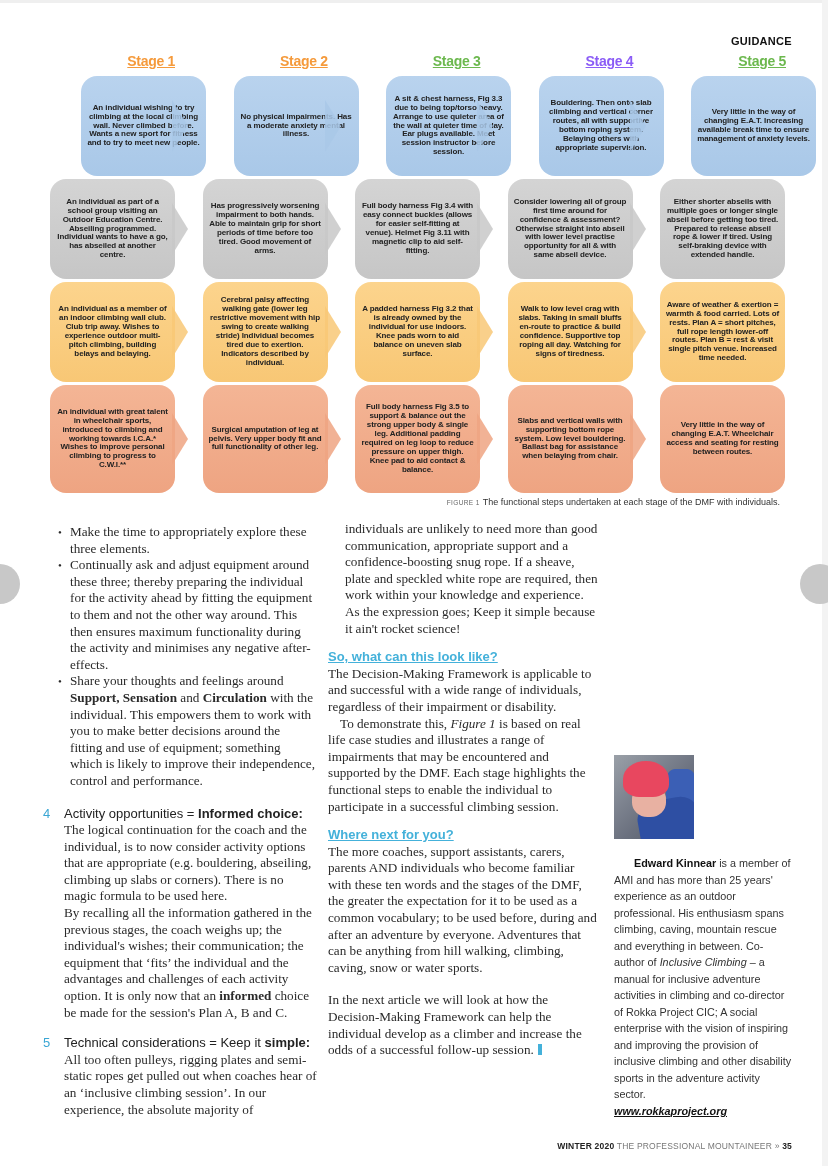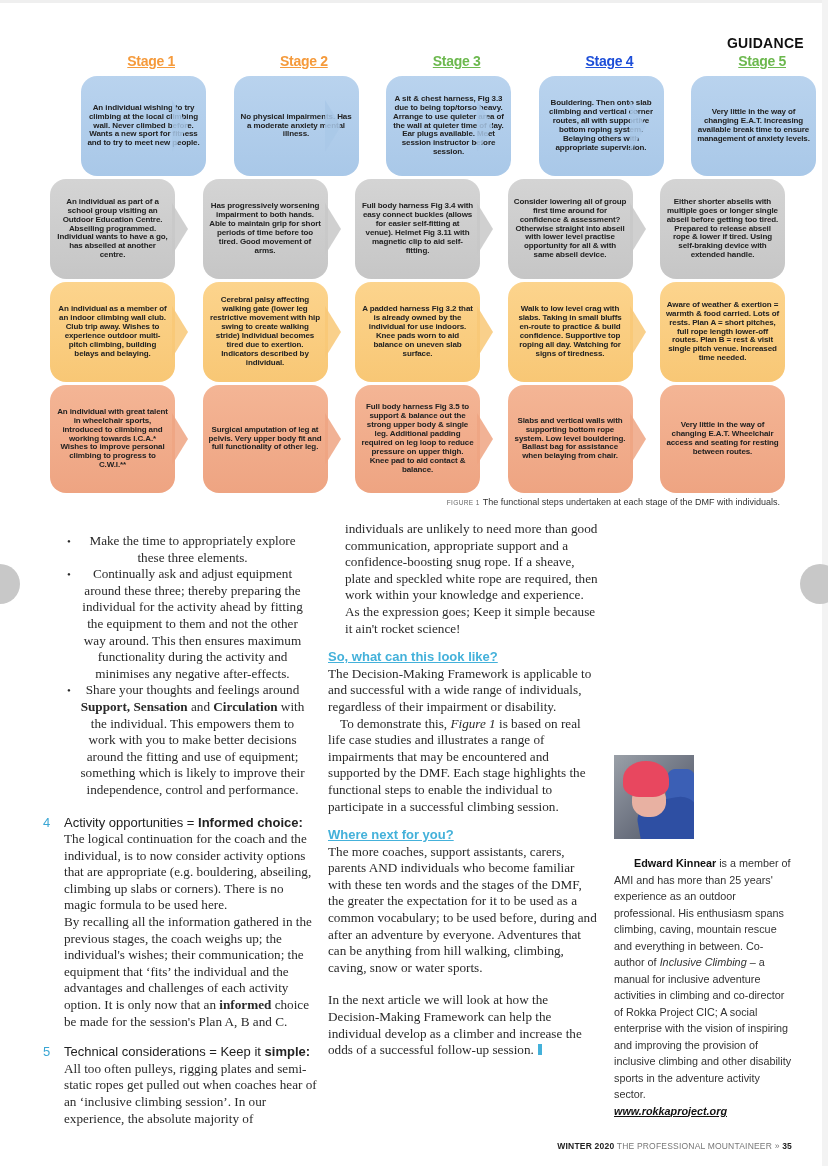--- a/index.html
+++ b/index.html
@@ -1,19 +1,19 @@
 <!DOCTYPE html>
 <html><head>
 <meta charset="utf-8">
 <style>
   html, body { margin:0; padding:0; }
   body { width:828px; height:1166px; background:#ffffff; position:relative; overflow:hidden; font-family:"Liberation Serif", serif; color:#222; }
   .topbar { position:absolute; left:0; top:0; width:828px; height:3px; background:#efefef; }
   .rightbar { position:absolute; right:0; top:0; width:6px; height:1166px; background:#f3f3f3; }
-  .guidance { position:absolute; right:24px; top:35px; font-family:"Liberation Sans", sans-serif; font-weight:bold; font-size:14px; letter-spacing:0.3px; color:#111; }
+  .guidance { position:absolute; right:36px; top:35px; font-family:"Liberation Sans", sans-serif; font-weight:bold; font-size:11px; letter-spacing:0.3px; color:#111; }
   .page-nav { position:absolute; top:564px; width:40px; height:40px; border-radius:50%; background:#c8c8c8; }
   .page-nav.left { left:-20px; }
   .page-nav.right { right:-12px; }
 
   .figure { position:absolute; left:50px; top:53px; width:736px; }
   .stage-headers { display:flex; justify-content:space-between; height:20px; }
   .stage-header { width:125px; text-align:right; font-family:"Liberation Sans", sans-serif; font-weight:bold; font-size:14px; text-decoration:underline; letter-spacing:-0.3px; }
   .row { display:flex; justify-content:space-between; margin-top:3px; }
   .cell-wrap { position:relative; width:135px; }
   .cell { width:125px; height:100px; border-radius:16px; display:flex; align-items:center; justify-content:center; text-align:center; font-family:"Liberation Sans", sans-serif; font-size:8px; line-height:1.12; color:#222; padding:2px 6px; box-sizing:border-box; font-weight:bold; letter-spacing:-0.1px; }
@@ -27,21 +27,21 @@
   .row-amber .arrow { border-left-color:#f8c877; }
   .row-salmon .cell { background:linear-gradient(#f4b595, #eea482); height:108px; }
   .row-salmon .arrow { border-left-color:#eea482; top:28px; }
   .caption { position:absolute; right:48px; top:497px; font-family:"Liberation Sans", sans-serif; font-size:9px; color:#333; }
   .caption .fig-label { font-size:6.5px; color:#666; letter-spacing:0.4px; margin-right:3px; }
 
   .col { position:absolute; font-size:13.2px; line-height:16.6px; color:#2a2a2a; }
   .col1 { left:53px; top:521px; width:265px; }
   .col2 { left:328px; top:521px; width:272px; }
   .col3 { left:614px; top:755px; width:180px; }
-  ul.bullets { margin:12px; padding:0; list-style:none;text-align:center; }
+  ul.bullets { margin:3px; padding:0; list-style:none; }
   ul.bullets li { position:relative; padding-left:14px; }
   ul.bullets li::before { content:"•"; position:absolute; left:2px; top:0; font-size:11px; }
   .numbered { position:relative; padding-left:11px; margin-top:10px; }
   .numbered .num { position:absolute; left:-10px; top:0; font-family:"Liberation Sans", sans-serif; font-size:13px; color:#3aa6d4; }
   .numbered .head { font-family:"Liberation Sans", sans-serif; font-size:13px; color:#222; }
   .numbered .head b { font-weight:bold; }
   .subhead { font-family:"Liberation Sans", sans-serif; font-weight:bold; color:#44b1da; font-size:13px; margin-top:12px;text-decoration:underline; }
   .indent { text-indent:12px; }
   .blue-end { display:inline-block; width:4px; height:11px; background:#44b1da; margin-left:4px; vertical-align:-1px; }
   p { margin:0; }
@@ -64,21 +64,21 @@
 <div class="rightbar"></div>
 <div class="guidance">GUIDANCE</div>
 <div class="page-nav left"></div>
 <div class="page-nav right"></div>
 
 <div class="figure">
   <div class="stage-headers">
     <div class="stage-header" style="color:#f59a3b">Stage 1</div>
     <div class="stage-header" style="color:#f59a3b">Stage 2</div>
     <div class="stage-header" style="color:#6cb84e">Stage 3</div>
-    <div class="stage-header" style="color:#1d4ed8">Stage 4</div>
+    <div class="stage-header" style="color:#8b5cf6">Stage 4</div>
     <div class="stage-header" style="color:#6cb84e">Stage 5</div>
   </div>
 
   <div class="row row-blue">
     <div class="cell-wrap">
         <div class="cell">An individual wishing to try climbing at the local climbing wall. Never climbed before. Wants a new sport for fitness and to try to meet new people.</div>
         <div class="arrow"></div>
       </div>
     <div class="cell-wrap">
         <div class="cell">No physical impairments. Has a moderate anxiety mental illness.</div>

